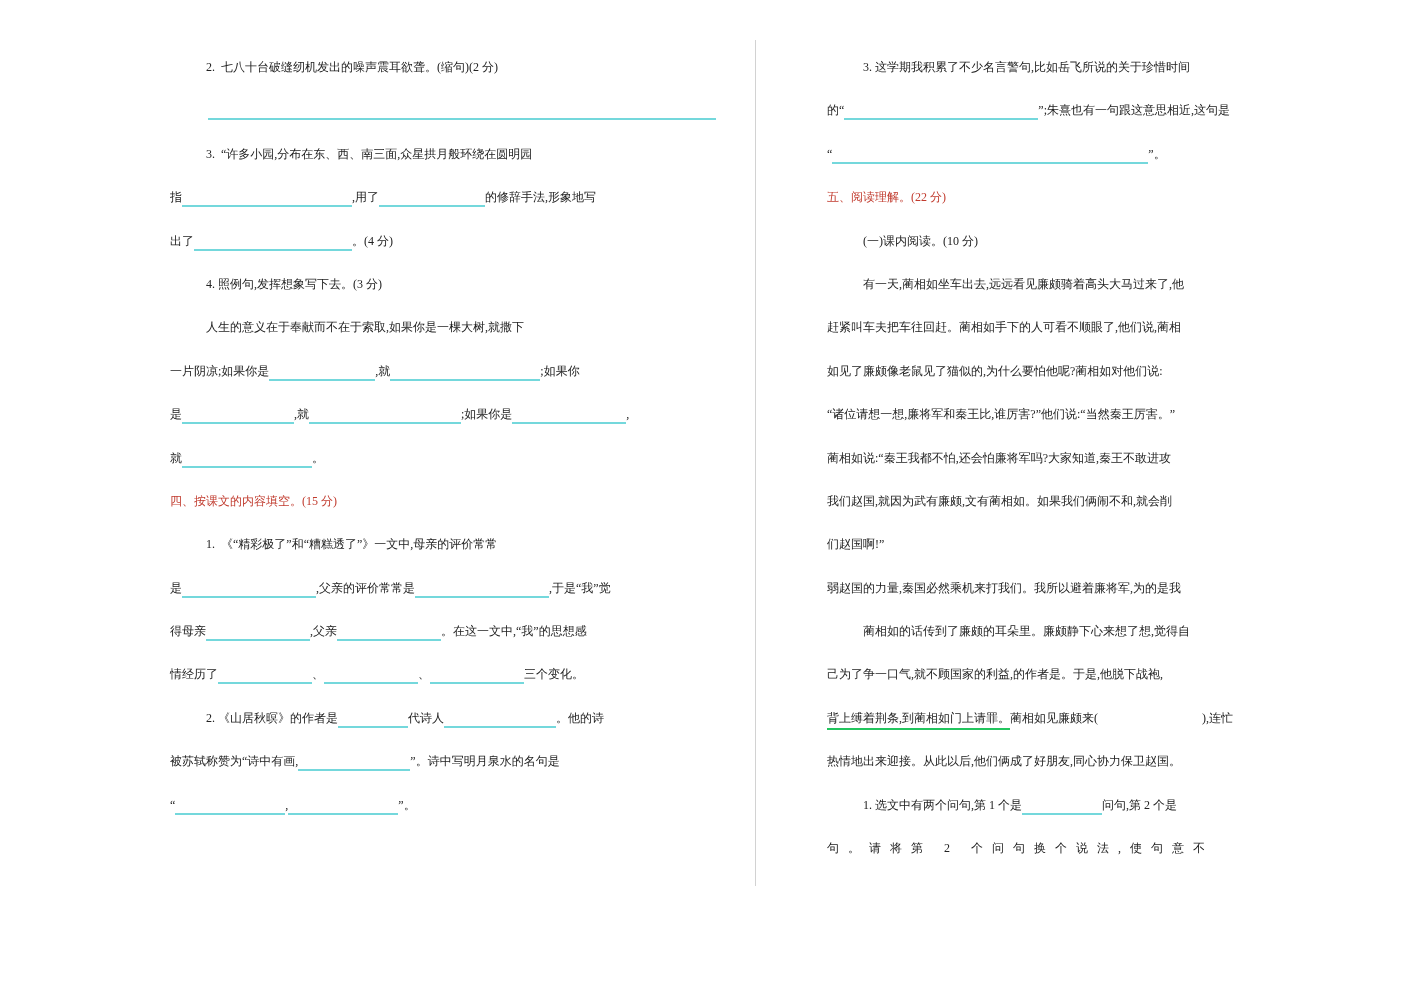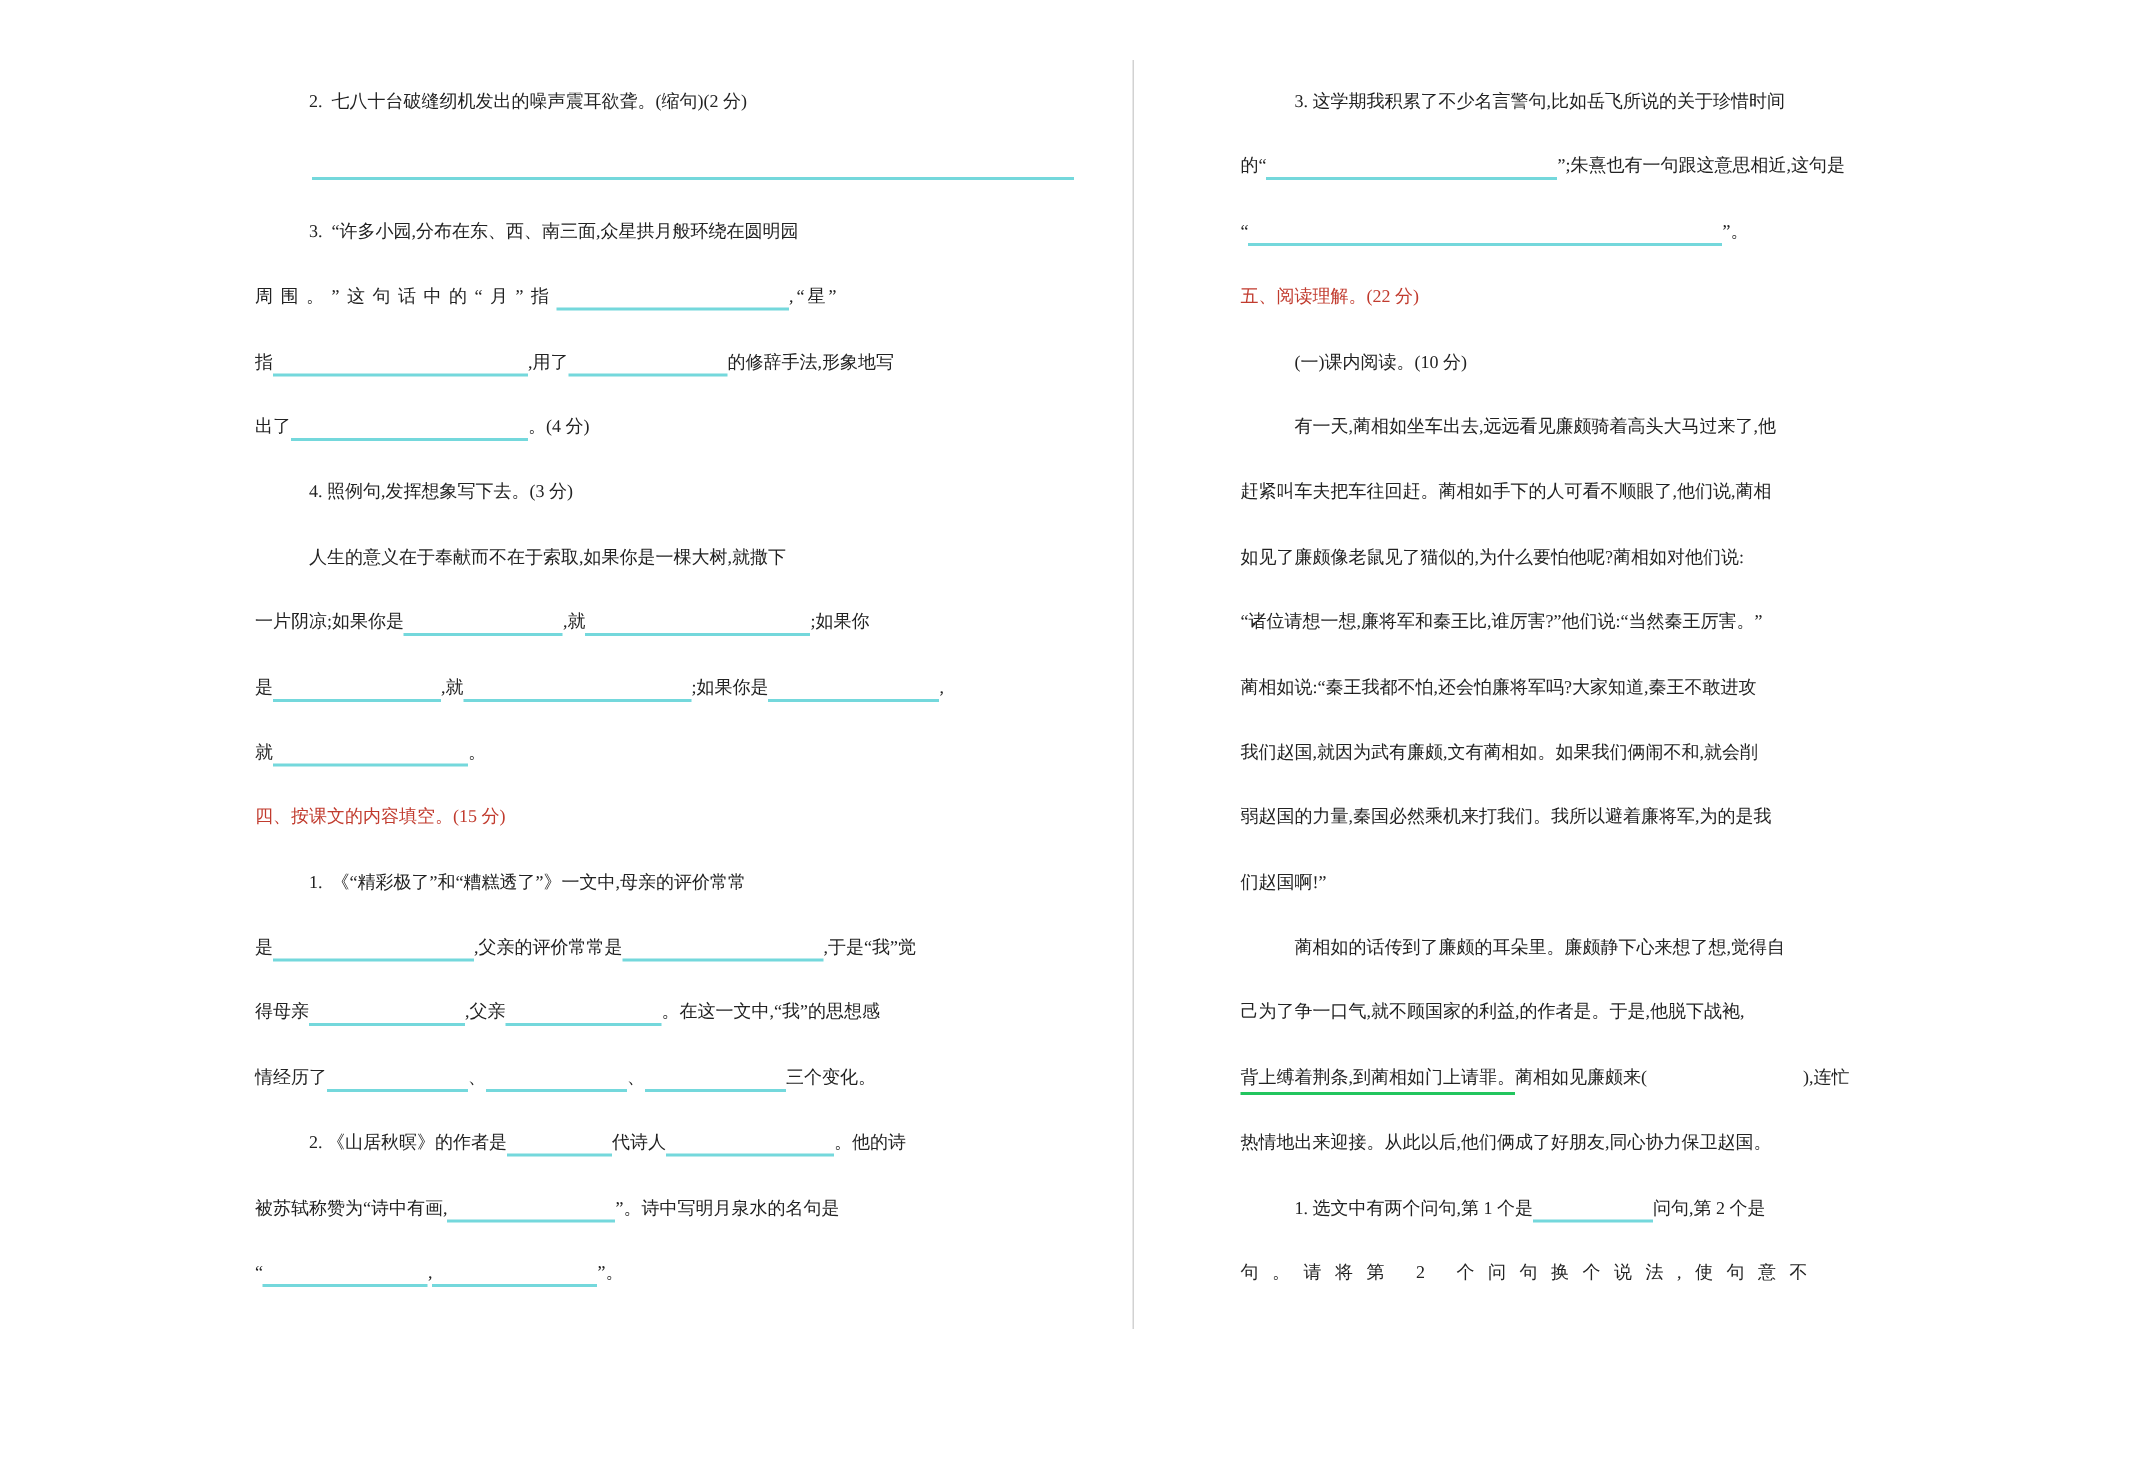--- a/index.html
+++ b/index.html
@@ -44,21 +44,20 @@
 </style>
 </head>
 <body>
 
 <div class="page">
   <div class="divider"></div>
   <div class="col col-left" id="col-left">
       <div class="line" style="padding-left: 36px;"><span>2.  七八十台破缝纫机发出的噪声震耳欲聋。(缩句)(2 分)</span></div>
       <div class="line" style="padding-left: 38px;"><span class="blank" style="width: 508px;"></span></div>
       <div class="line" style="padding-left: 36px;"><span>3.  “许多小园,分布在东、西、南三面,众星拱月般环绕在圆明园</span></div>
-      <div class="line"><span style="letter-spacing: 5px;">周围。”这句话中的“月”指</span><span class="blank" style="width: 155px;"></span><span style="letter-spacing: 2px;">,“星”</span></div>
       <div class="line"><span>指</span><span class="blank" style="width: 170px;"></span><span>,用了</span><span class="blank" style="width: 106px;"></span><span>的修辞手法,形象地写</span></div>
       <div class="line"><span>出了</span><span class="blank" style="width: 158px;"></span><span>。(4 分)</span></div>
       <div class="line" style="padding-left: 36px;"><span>4. 照例句,发挥想象写下去。(3 分)</span></div>
       <div class="line" style="padding-left: 36px;"><span>人生的意义在于奉献而不在于索取,如果你是一棵大树,就撒下</span></div>
       <div class="line"><span>一片阴凉;如果你是</span><span class="blank" style="width: 106px;"></span><span>,就</span><span class="blank" style="width: 150px;"></span><span>;如果你</span></div>
       <div class="line"><span>是</span><span class="blank" style="width: 112px;"></span><span>,就</span><span class="blank" style="width: 152px;"></span><span>;如果你是</span><span class="blank" style="width: 114px;"></span><span>,</span></div>
       <div class="line"><span>就</span><span class="blank" style="width: 130px;"></span><span>。</span></div>
       <div class="line red"><span>四、按课文的内容填空。(15 分)</span></div>
       <div class="line" style="padding-left: 36px;"><span>1.  《“精彩极了”和“糟糕透了”》一文中,母亲的评价常常</span></div>
       <div class="line"><span>是</span><span class="blank" style="width: 134px;"></span><span>,父亲的评价常常是</span><span class="blank" style="width: 134px;"></span><span>,于是“我”觉</span></div>
@@ -73,22 +72,22 @@
       <div class="line"><span>的“</span><span class="blank" style="width: 194px;"></span><span>”;朱熹也有一句跟这意思相近,这句是</span></div>
       <div class="line"><span>“</span><span class="blank" style="width: 316px;"></span><span>”。</span></div>
       <div class="line red"><span>五、阅读理解。(22 分)</span></div>
       <div class="line" style="padding-left: 36px;"><span>(一)课内阅读。(10 分)</span></div>
       <div class="line" style="padding-left: 36px;"><span>有一天,蔺相如坐车出去,远远看见廉颇骑着高头大马过来了,他</span></div>
       <div class="line"><span>赶紧叫车夫把车往回赶。蔺相如手下的人可看不顺眼了,他们说,蔺相</span></div>
       <div class="line"><span>如见了廉颇像老鼠见了猫似的,为什么要怕他呢?蔺相如对他们说:</span></div>
       <div class="line"><span>“诸位请想一想,廉将军和秦王比,谁厉害?”他们说:“当然秦王厉害。”</span></div>
       <div class="line"><span>蔺相如说:“秦王我都不怕,还会怕廉将军吗?大家知道,秦王不敢进攻</span></div>
       <div class="line"><span>我们赵国,就因为武有廉颇,文有蔺相如。如果我们俩闹不和,就会削</span></div>
+      <div class="line"><span>们赵国啊!”</span></div>
       <div class="line"><span>弱赵国的力量,秦国必然乘机来打我们。我所以避着廉将军,为的是我</span></div>
-      <div class="line"><span>们赵国啊!”</span></div>
       <div class="line" style="padding-left: 36px;"><span>蔺相如的话传到了廉颇的耳朵里。廉颇静下心来想了想,觉得自</span></div>
       <div class="line"><span>己为了争一口气,就不顾国家的利益,的作者是。于是,他脱下战袍,</span></div>
       <div class="line"><span class="u-text">背上缚着荆条,到蔺相如门上请罪。</span><span>蔺相如见廉颇来(</span><span class="gap" style="width: 104px;"></span><span>),连忙</span></div>
       <div class="line"><span>热情地出来迎接。从此以后,他们俩成了好朋友,同心协力保卫赵国。</span></div>
       <div class="line" style="padding-left: 36px;"><span>1. 选文中有两个问句,第 1 个是</span><span class="blank" style="width: 80px;"></span><span>问句,第 2 个是</span></div>
       <div class="line" style="letter-spacing: 9px;"><span>句。请将第 2 个问句换个说法,使句意不</span></div>
     </div>
 </div>
 
 </body></html>

